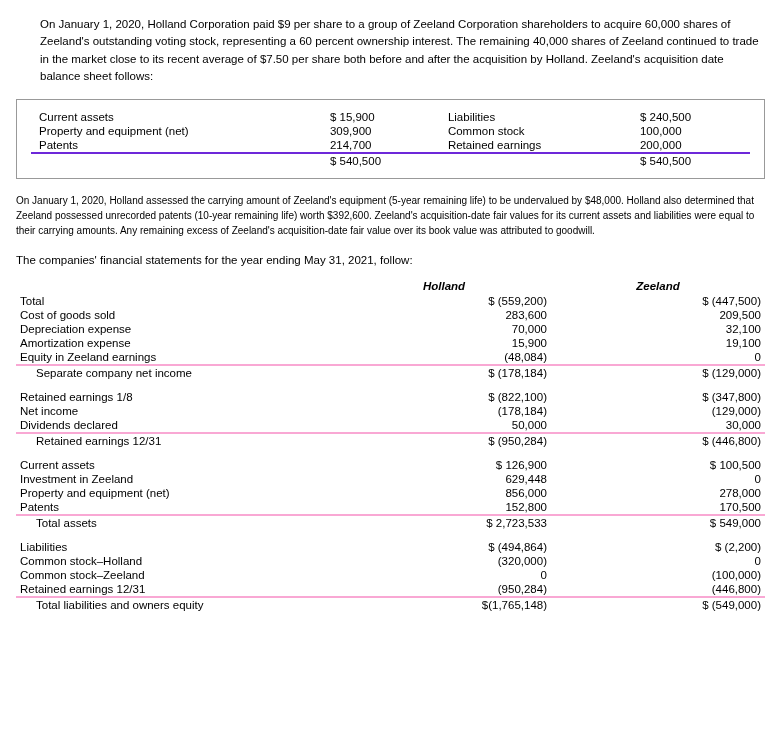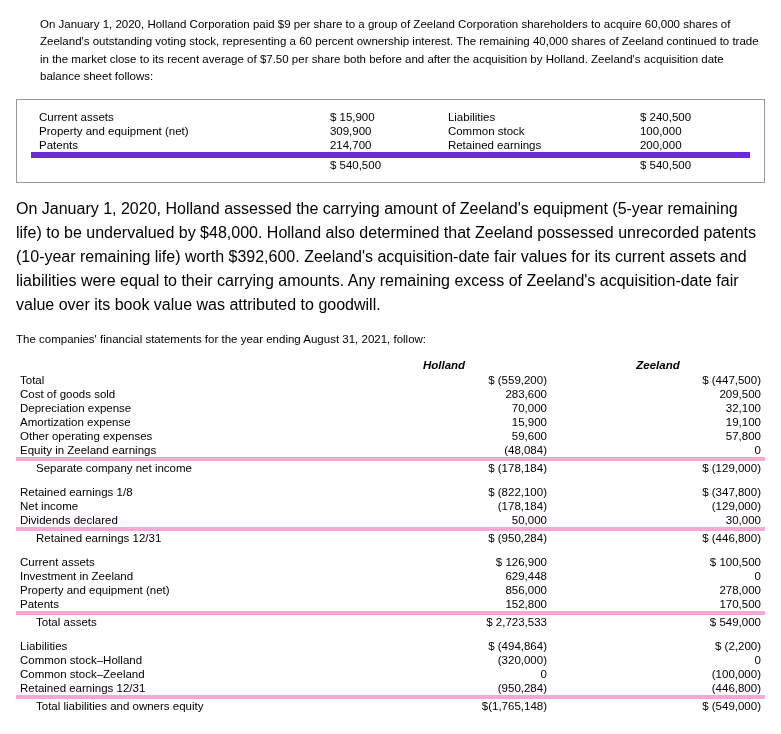--- a/index.html
+++ b/index.html
@@ -29,25 +29,25 @@
     }
     .balance-sheet table {
       width: 100%;
       border-collapse: collapse;
     }
     .balance-sheet td {
       padding: 1px 8px;
       vertical-align: top;
     }
     .balance-sheet .total-row td {
-      border-top: 6px solid #6d28d9;
+      border-top: 2px solid #6d28d9;
       font-weight: normal;
     }
     .second-paragraph {
-      font-size: 16px;
+      font-size: 10px;
       line-height: 1.5;
       margin-bottom: 14px;
     }
     .financial-table-container {
       font-size: 11.5px;
     }
     .financial-table-container p {
       margin-bottom: 10px;
       font-size: 11.5px;
       line-height: 1.5;
@@ -72,21 +72,21 @@
       width: 160px;
       text-align: right;
     }
     .fin-table .header-row td {
       text-align: center;
       font-weight: bold;
       padding-bottom: 2px;
       font-style: italic;
     }
     .fin-table .total-row td {
-      border-top: 4px solid #f9a8d4;
+      border-top: 2px solid #f9a8d4;
     }
     .fin-table .indent {
       padding-left: 20px;
     }
     .section-gap {
       height: 10px;
     }
   </style>
 </head>
 <body>
@@ -120,21 +120,21 @@
       <td></td>
       <td>$ 540,500</td>
     </tr>
   </tbody>
     </table>
 </div>
 
 <p class="second-paragraph">On January 1, 2020, Holland assessed the carrying amount of Zeeland's equipment (5-year remaining life) to be undervalued by $48,000. Holland also determined that Zeeland possessed unrecorded patents (10-year remaining life) worth $392,600. Zeeland's acquisition-date fair values for its current assets and liabilities were equal to their carrying amounts. Any remaining excess of Zeeland's acquisition-date fair value over its book value was attributed to goodwill.</p>
 
 <div class="financial-table-container">
-  <p>The companies' financial statements for the year ending August 31, 2021, follow:</p>
+  <p>The companies' financial statements for the year ending May 31, 2021, follow:</p>
 
   <table class="fin-table">
     <tbody>
         <tr class="header-row">
       <td class="col-label"></td>
       <td class="col-holland">Holland</td>
       <td class="col-zeeland">Zeeland</td>
     </tr>
 
     <tr>
@@ -151,25 +151,20 @@
       <td class="col-label">Depreciation expense</td>
       <td class="col-holland">70,000</td>
       <td class="col-zeeland">32,100</td>
     </tr>
     <tr>
       <td class="col-label">Amortization expense</td>
       <td class="col-holland">15,900</td>
       <td class="col-zeeland">19,100</td>
     </tr>
     <tr>
-      <td class="col-label">Other operating expenses</td>
-      <td class="col-holland">59,600</td>
-      <td class="col-zeeland">57,800</td>
-    </tr>
-    <tr>
       <td class="col-label">Equity in Zeeland earnings</td>
       <td class="col-holland">(48,084)</td>
       <td class="col-zeeland">0</td>
     </tr>
     <tr class="total-row">
       <td class="col-label indent">Separate company net income</td>
       <td class="col-holland">$ (178,184)</td>
       <td class="col-zeeland">$ (129,000)</td>
     </tr>
 

